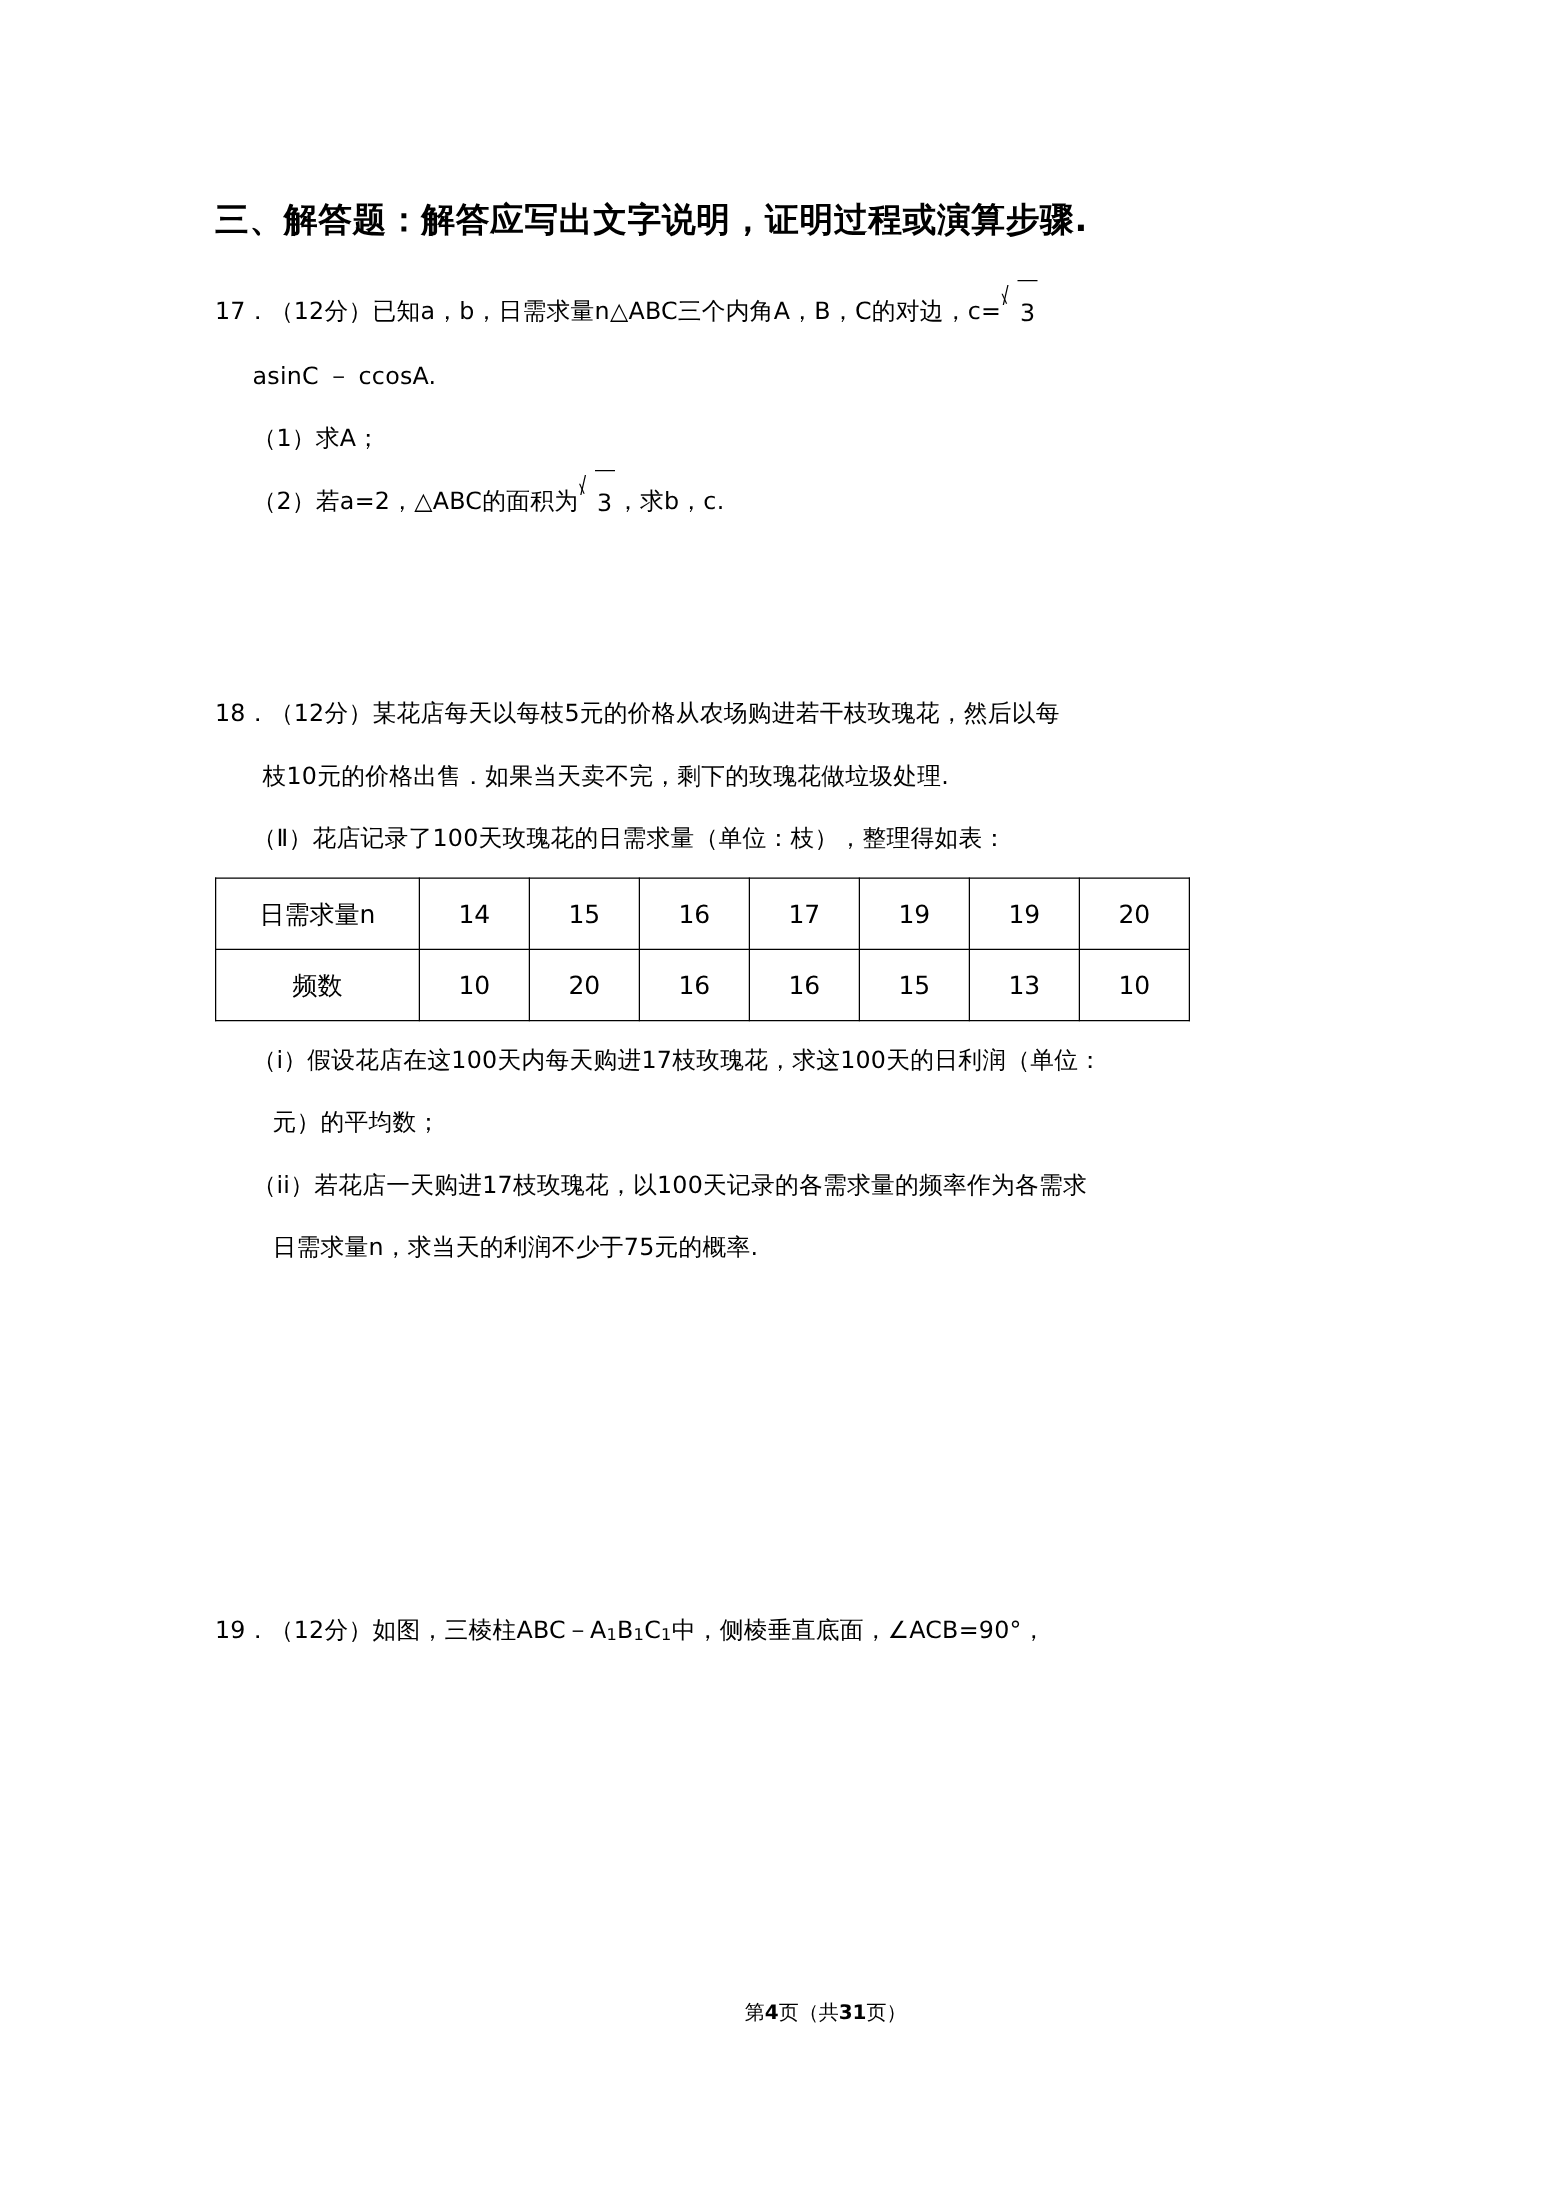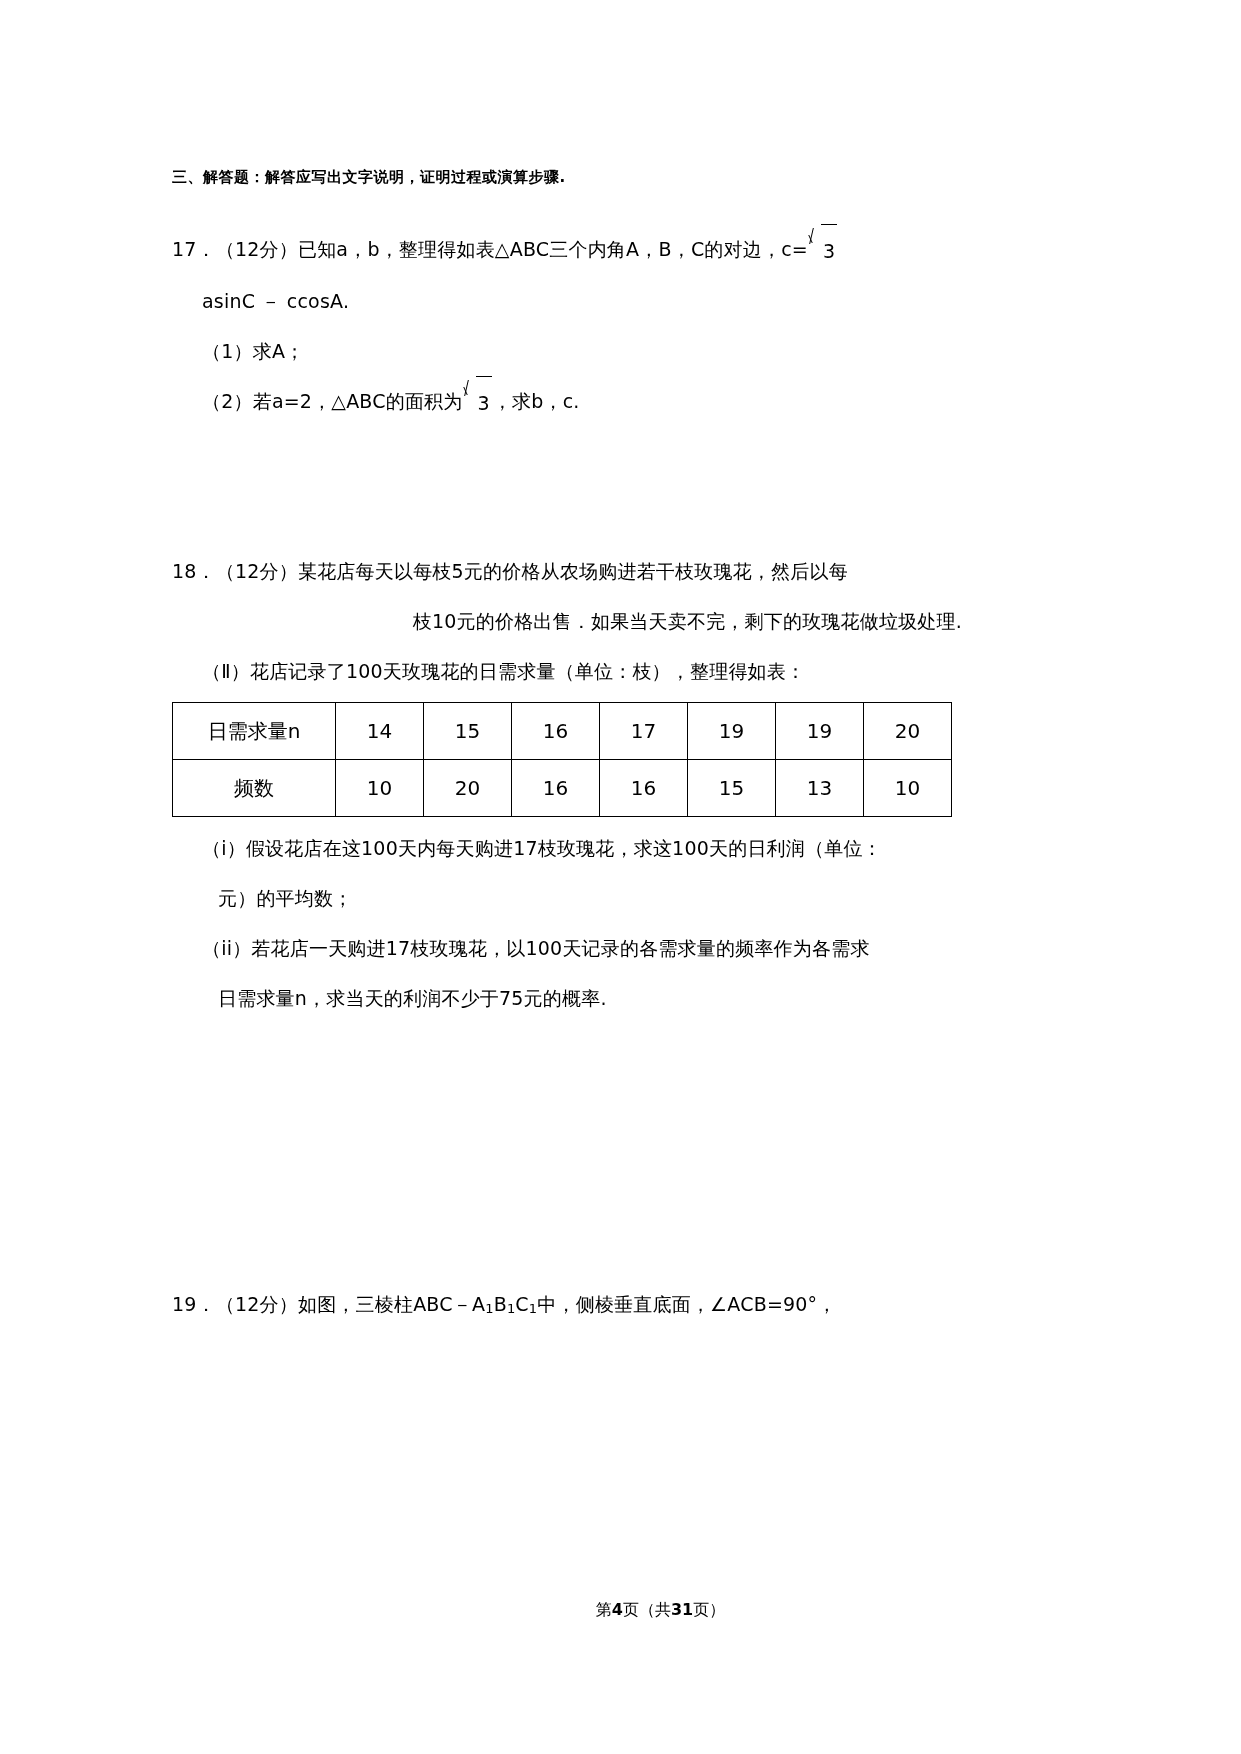--- a/index.html
+++ b/index.html
@@ -19,38 +19,38 @@
     height:1754px;
     background:#fff;
   }
   .content{
     position:absolute;
     left:172px;
     top:160px;
     width:790px;
   }
   .section-heading{
-    font-size:15px;
+    font-size:27px;
     font-weight:bold;
     letter-spacing:0.5px;
     line-height:34px;
     margin:0 0 30px 0;
     white-space:nowrap;
   }
   .q{
     margin:0 0 0 0;
   }
   .line{
     font-size:19px;
     line-height:50px;
     white-space:nowrap;
     letter-spacing:0.2px;
   }
   .line.indent1{ padding-left:30px; }
-  .line.indent2{ padding-left:38px;text-align:right; }
+  .line.indent2{ padding-left:38px; }
   .line.indent3{ padding-left:46px; }
   .gap-md{ height:56px; }
   .gap-lg{ height:118px; }
   .gap-xl{ height:200px; }
 
   
   .sqrt{
     display:inline-block;
     position:relative;
     padding-left:12px;
@@ -120,21 +120,21 @@
 </head>
 <body>
 
 <div class="page">
   <div class="content">
 
     <div class="section-heading">三、解答题：解答应写出文字说明，证明过程或演算步骤.</div>
 
     <div class="q">
       <div class="line">
-        <span>17．</span><span>（12分）</span><span>已知a，b，整理得如表△ABC三个内角A，B，C的对边，</span><span>c=</span><span class="sqrt"><span class="rad">3</span></span>
+        <span>17．</span><span>（12分）</span><span>已知a，b，日需求量n△ABC三个内角A，B，C的对边，</span><span>c=</span><span class="sqrt"><span class="rad">3</span></span>
       </div>
       <div class="line indent1">asinC － ccosA.</div>
       <div class="line indent1">（1）求A；</div>
       <div class="line indent1">
         <span>（2）若a=2，</span><span>△ABC的面积为</span><span class="sqrt"><span class="rad">3</span></span><span>，求b，c.</span>
       </div>
     </div>
 
     <div class="gap-lg"></div>
 

